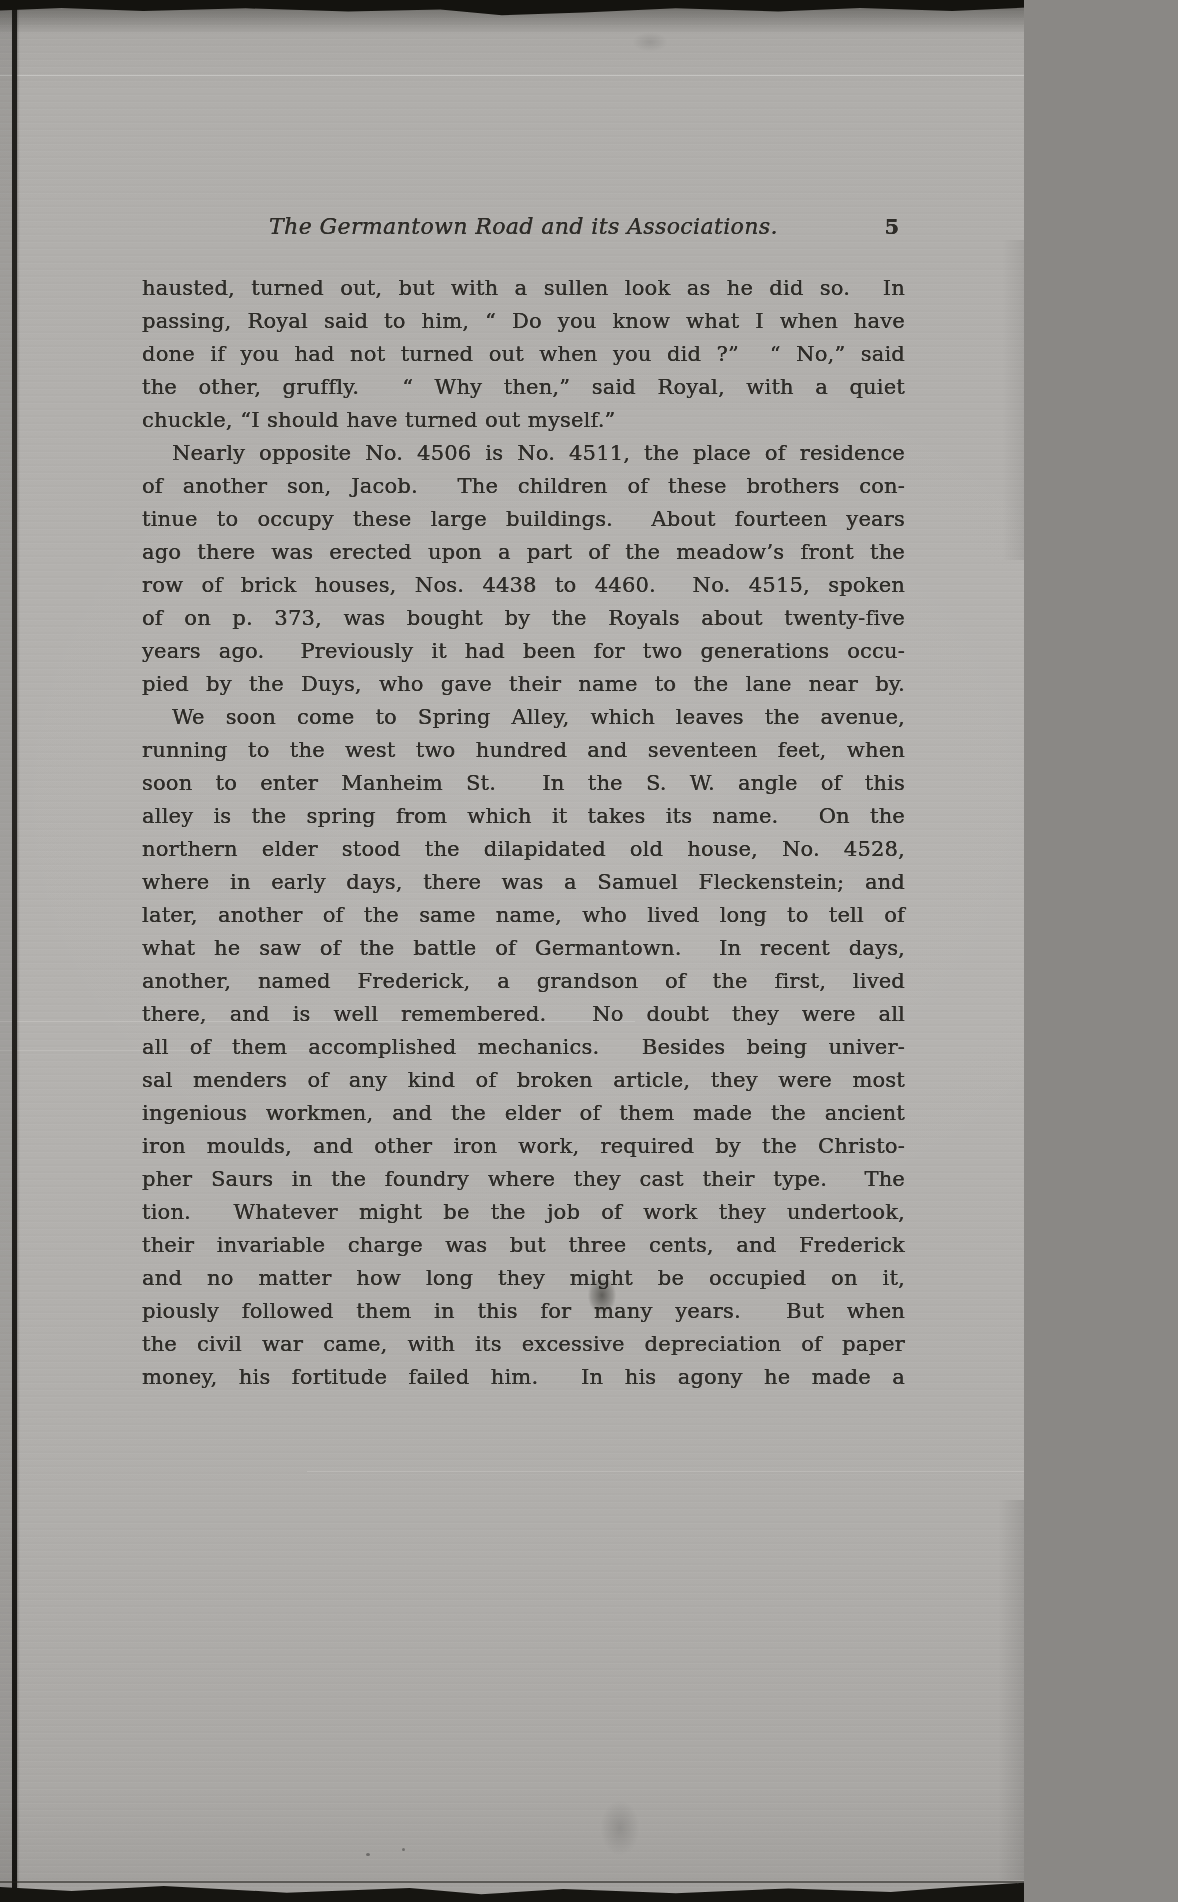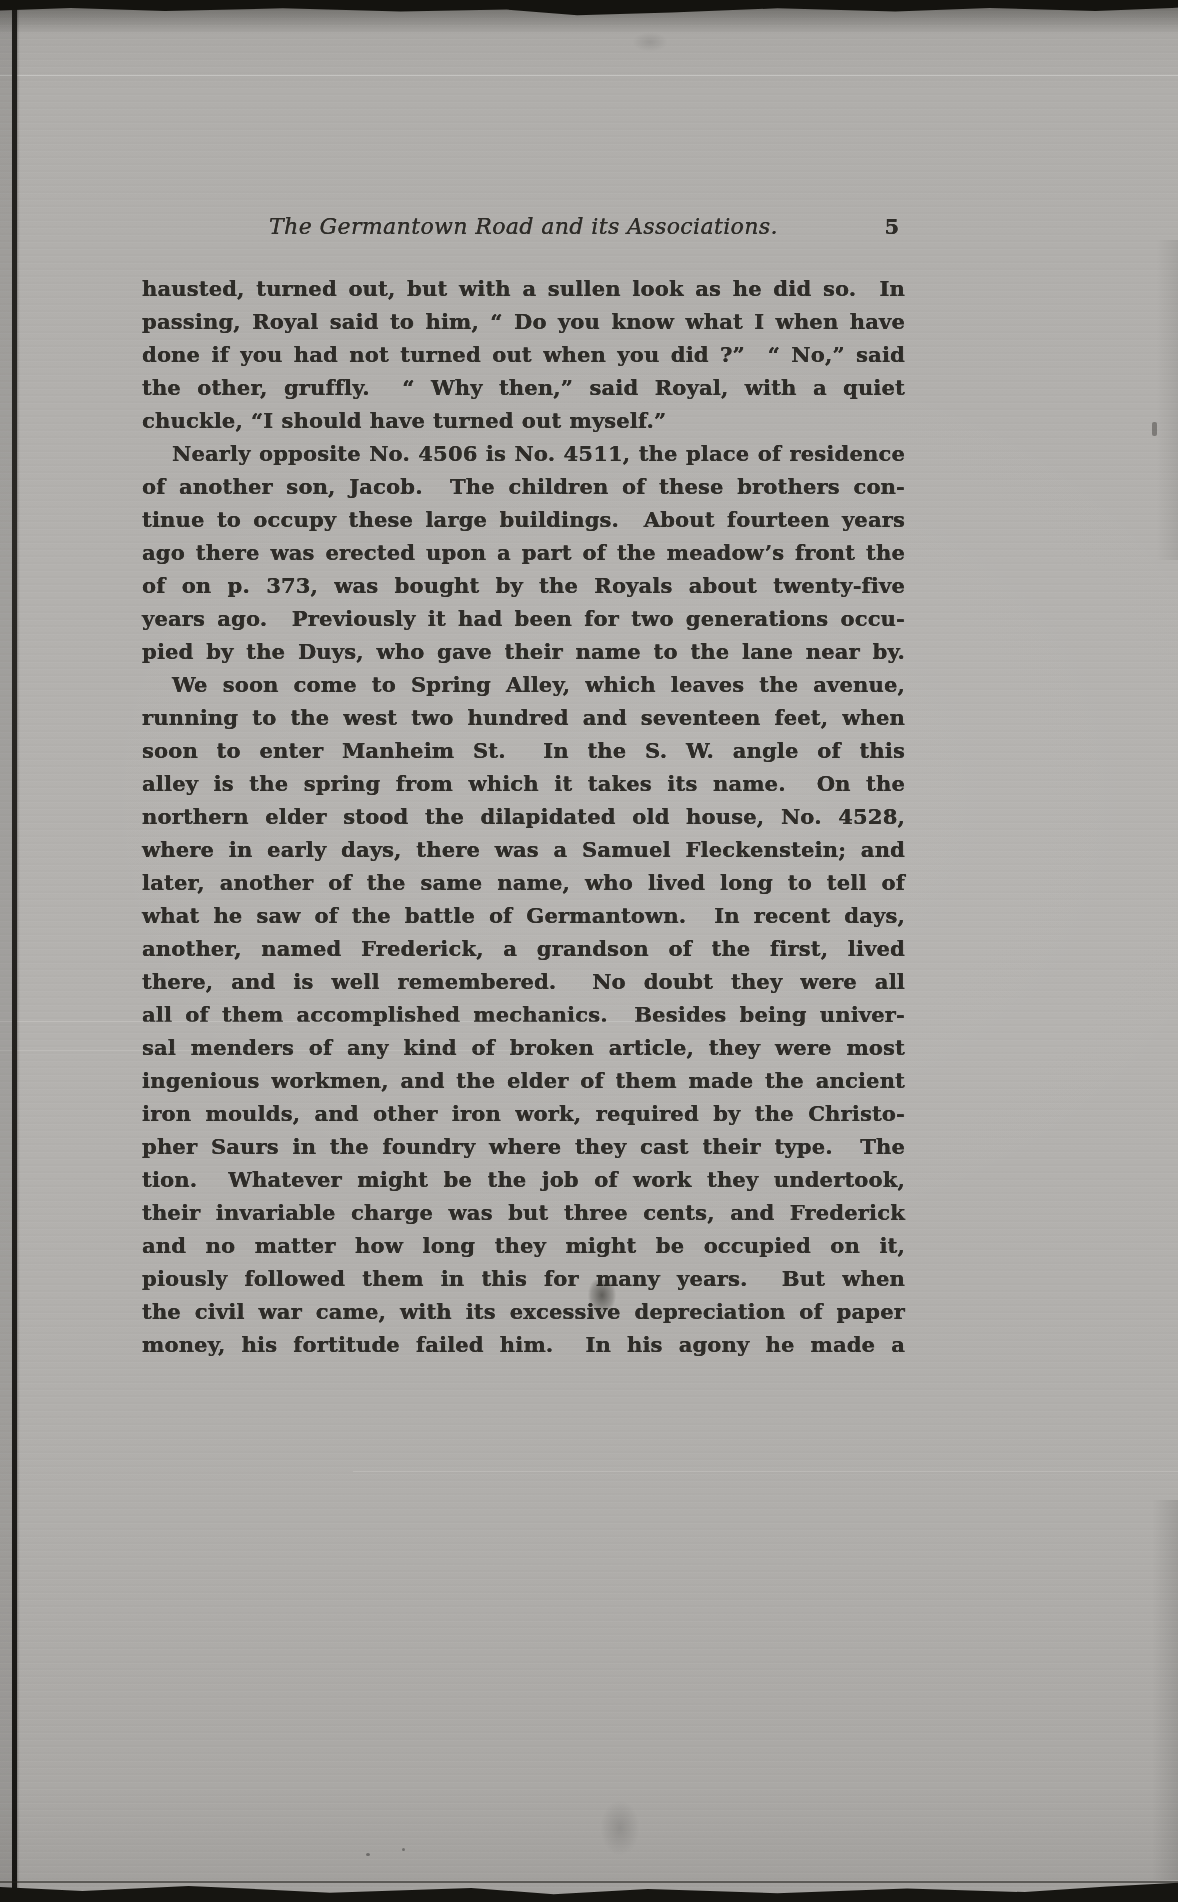--- a/index.html
+++ b/index.html
@@ -3,21 +3,21 @@
 <meta charset="utf-8">
 <style>
   html,body{margin:0;padding:0;}
   body{
     width:1178px;height:1902px;
     font-family:"DejaVu Serif", serif;
     background:#8a8885;
     overflow:hidden;
   }
   .scan-page{
-    position:relative;width:1178px;height:1902px;overflow:hidden;
+    position:relative;width:1024px;height:1902px;overflow:hidden;
     background:
       radial-gradient(ellipse 900px 700px at 58% 42%, rgba(255,255,255,0.06), rgba(255,255,255,0) 70%),
       repeating-linear-gradient(0deg, rgba(255,255,255,0.030) 0 1px, rgba(0,0,0,0.012) 1px 3px, rgba(255,255,255,0) 3px 7px),
       linear-gradient(180deg, #a7a5a2 0px, #b0aeab 90px, #b3b1ae 30%, #b4b2af 55%, #b0aeab 80%, #aaa8a5 94%, #a19f9c 100%);
   }
   
   .edge-top{
     position:absolute;left:0;top:0;width:100%;height:16px;background:#14130f;
     clip-path:polygon(0 0,100% 0,100% 48%,93% 68%,84% 50%,76% 72%,66% 52%,57% 78%,49% 95%,43% 60%,34% 72%,24% 52%,14% 68%,6% 50%,0 66%);
   }
@@ -59,21 +59,21 @@
   }
   .header-title{font-style:italic;letter-spacing:0.4px;}
   .page-number{position:absolute;right:6px;top:0;font-style:normal;font-weight:bold;font-size:21px;}
   .body-text{
     position:absolute;left:142px;top:272px;width:763px;
     font-size:21px;letter-spacing:0.2px;word-spacing:0.6px;
   }
   .tline{
     line-height:33px;height:33px;
     text-align:justify;text-align-last:justify;
-    white-space:normal;overflow:visible;font-weight:bold;
+    white-space:normal;overflow:visible;
   }
   .para.indent .tline:first-child{text-indent:30px;}
   .tline.short{text-align-last:left;}
 </style>
 </head>
 <body>
 
 <div class="scan-page">
 
   <div class="running-header printed">
@@ -87,20 +87,21 @@
         <div class="tline">passing, Royal said to him, “ Do you know what I when have</div>
         <div class="tline">done if you had not turned out when you did ?”&nbsp; “ No,” said</div>
         <div class="tline">the other, gruffly.&nbsp; “ Why then,” said Royal, with a quiet</div>
         <div class="tline short">chuckle, “I should have turned out myself.”</div>
       </div>
       <div class="para indent">
         <div class="tline">Nearly opposite No. 4506 is No. 4511, the place of residence</div>
         <div class="tline">of another son, Jacob.&nbsp; The children of these brothers con-</div>
         <div class="tline">tinue to occupy these large buildings.&nbsp; About fourteen years</div>
         <div class="tline">ago there was erected upon a part of the meadow’s front the</div>
+        <div class="tline">row of brick houses, Nos. 4438 to 4460.&nbsp; No. 4515, spoken</div>
         <div class="tline">of on p. 373, was bought by the Royals about twenty-five</div>
         <div class="tline">years ago.&nbsp; Previously it had been for two generations occu-</div>
         <div class="tline">pied by the Duys, who gave their name to the lane near by.</div>
       </div>
       <div class="para indent">
         <div class="tline">We soon come to Spring Alley, which leaves the avenue,</div>
         <div class="tline">running to the west two hundred and seventeen feet, when</div>
         <div class="tline">soon to enter Manheim St.&nbsp; In the S. W. angle of this</div>
         <div class="tline">alley is the spring from which it takes its name.&nbsp; On the</div>
         <div class="tline">northern elder stood the dilapidated old house, No. 4528,</div>

